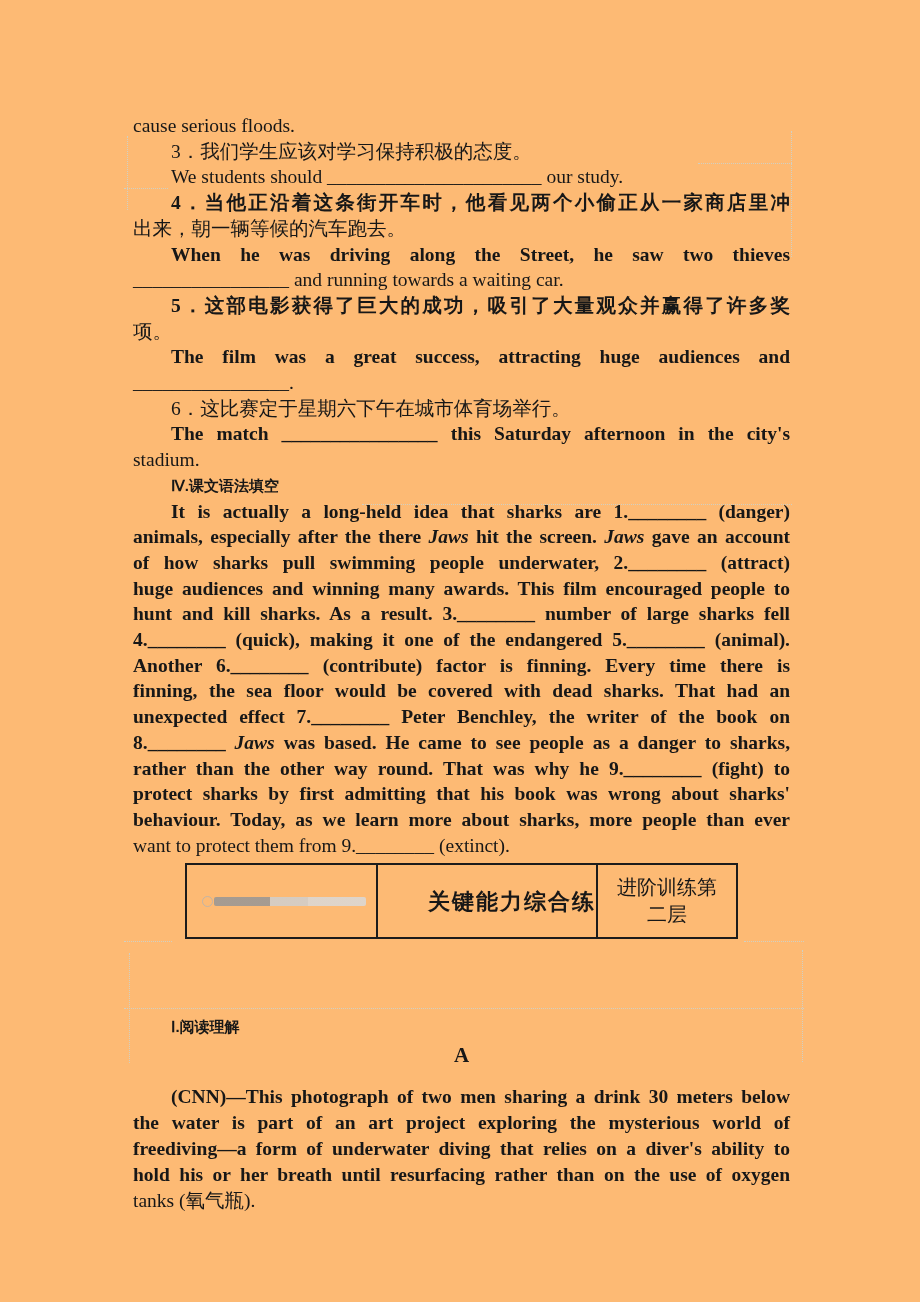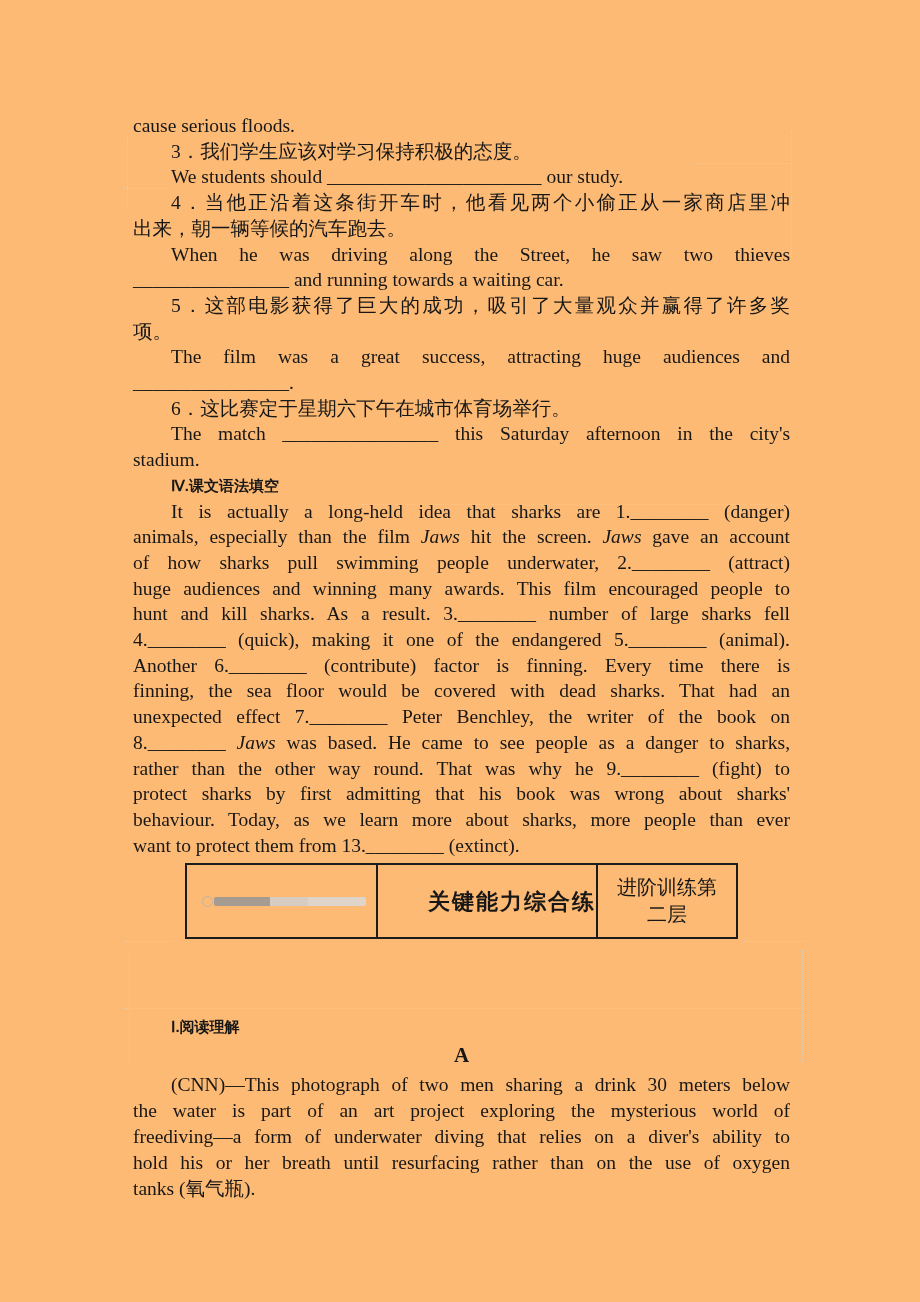--- a/index.html
+++ b/index.html
@@ -10,32 +10,32 @@
     color:#171717;
     font-family:"Liberation Serif", serif;
     overflow:hidden;
   }
   .content{
     position:absolute;left:133px;top:113px;width:657px;
     font-size:19.5px;line-height:25.7px;
   }
   .ln{min-height:25.7px;}
   .ind{text-indent:38px;}
-  .j{text-align:justify;text-align-last:justify;}
+  .j{text-align:justify;text-align-last:justify;font-weight:bold;}
   .it{font-style:italic;}
   .h4{
     font-family:"Liberation Sans", sans-serif;
     font-weight:700;font-size:15px;
   }
   .rh{margin-top:75px;}
   .aline{
     text-align:center;font-weight:700;font-size:21px;
     line-height:26px;margin-top:2px;
   }
-  .cnn{margin-top:4px;}
+  .cnn{margin-top:16px;}
   .cnn .ln{line-height:26px;min-height:26px;}
   
   .banner{
     display:flex;align-items:stretch;
     width:549px;height:72px;
     margin:5px 0 0 52px;
     border:2px solid #1c1c1c;
     font-family:"Liberation Sans", sans-serif;
   }
   .bcell{display:flex;align-items:center;justify-content:center;}
@@ -77,33 +77,33 @@
     <div class="ln ind j">The film was a great success, attracting huge audiences and</div>
     <div class="ln">________________.</div>
 
     <div class="ln ind">6．这比赛定于星期六下午在城市体育场举行。</div>
     <div class="ln ind j">The match ________________ this Saturday afternoon in the city's</div>
     <div class="ln">stadium.</div>
 
     <div class="ln ind h4">Ⅳ.课文语法填空</div>
 
     <div class="ln ind j">It is actually a long-held idea that sharks are 1.________ (danger)</div>
-    <div class="ln j"><span>animals, especially than the film</span> <span class="it">Jaws</span> <span>hit the screen.</span> <span class="it">Jaws</span> <span>gave an account</span></div>
+    <div class="ln j"><span>animals, especially after the there</span> <span class="it">Jaws</span> <span>hit the screen.</span> <span class="it">Jaws</span> <span>gave an account</span></div>
     <div class="ln j">of how sharks pull swimming people underwater, 2.________ (attract)</div>
     <div class="ln j">huge audiences and winning many awards. This film encouraged people to</div>
     <div class="ln j">hunt and kill sharks. As a result. 3.________ number of large sharks fell</div>
     <div class="ln j">4.________ (quick), making it one of the endangered 5.________ (animal).</div>
     <div class="ln j">Another 6.________ (contribute) factor is finning. Every time there is</div>
     <div class="ln j">finning, the sea floor would be covered with dead sharks. That had an</div>
     <div class="ln j">unexpected effect 7.________ Peter Benchley, the writer of the book on</div>
     <div class="ln j"><span>8.________</span> <span class="it">Jaws</span> <span>was based. He came to see people as a danger to sharks,</span></div>
     <div class="ln j">rather than the other way round. That was why he 9.________ (fight) to</div>
     <div class="ln j">protect sharks by first admitting that his book was wrong about sharks'</div>
     <div class="ln j">behaviour. Today, as we learn more about sharks, more people than ever</div>
-    <div class="ln">want to protect them from 13.________ (extinct).</div>
+    <div class="ln">want to protect them from 9.________ (extinct).</div>
 
     <div class="banner">
       <div class="bcell c1">
         <span class="mark"></span>
         <span class="smudge"></span>
       </div>
       <div class="bcell c2">
         <span>关键能力综合练</span>
       </div>
       <div class="bcell c3">

